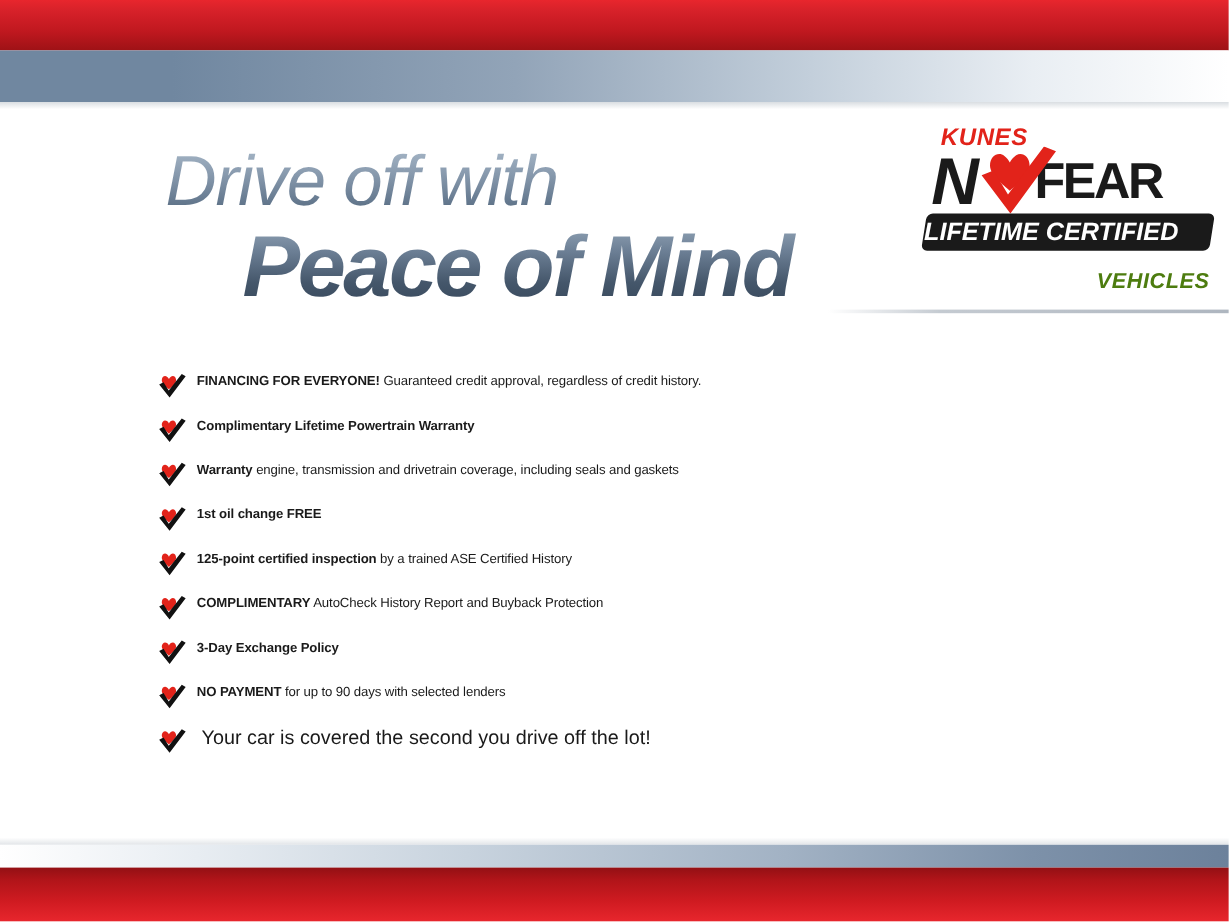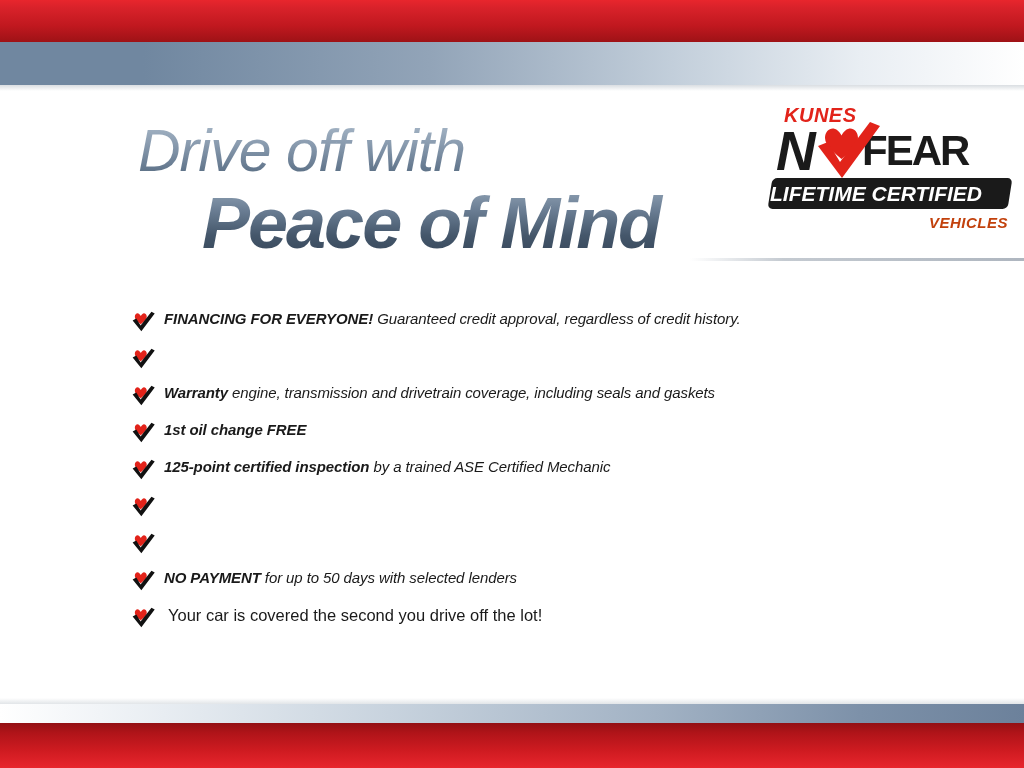--- a/index.html
+++ b/index.html
@@ -177,25 +177,25 @@
     text-align: center;
     color: #ffffff;
     font-size: 21px;
     font-weight: 700;
     font-style: italic;
     letter-spacing: 0px;
   }
   #logo-vehicles {
     position: absolute;
     right: 8px;
-    top: 110px;
-    font-size: 15px;
-    font-weight: 700;
-    font-style: italic;
-    color: #c2410c;
+    top: 120px;
+    font-size: 18px;
+    font-weight: 700;
+    font-style: italic;
+    color: #4d7c0f;
     letter-spacing: 0.5px;
   }
 
   
   #benefits-list {
     position: absolute;
     left: 130px;
     top: 308px;
     width: 830px;
   }
@@ -206,22 +206,21 @@
     margin-bottom: 6px;
   }
   .benefit-icon {
     position: absolute;
     left: 0;
     top: 3px;
     width: 27px;
     height: 21px;
   }
   .benefit-text {
-    font-size: 15px;
-    font-style: italic;
+    font-size: 11px;
     color: #1a1a1a;
     line-height: 21px;
     white-space: nowrap;
     letter-spacing: -0.1px;
   }
   .benefit-text .b {
     font-weight: 700;
   }
   .benefit-text .sep {
     color: #9a9a9a;
@@ -278,60 +277,63 @@
         <path d="M9 16 C9 8, 16 4, 21 8 C23 9.5, 24.5 11.5, 25.5 13.5 C26.5 11.5, 28 9.5, 30 8 C35 4, 42 8, 42 16 C42 24, 31 32, 25.5 37 C20 32, 9 24, 9 16 Z" fill="#e2231a"></path>
         <path d="M3 26 L13 21 L25 40 L55 2 L64 7 L27 56 Z" fill="#111111"></path>
       </svg>
       <div class="benefit-text"><span class="b">FINANCING FOR EVERYONE!</span><span> Guaranteed credit approval, regardless of credit history.</span></div>
     </div>
     <div class="benefit-row">
       <svg class="benefit-icon" viewBox="0 0 66 58">
         <path d="M9 16 C9 8, 16 4, 21 8 C23 9.5, 24.5 11.5, 25.5 13.5 C26.5 11.5, 28 9.5, 30 8 C35 4, 42 8, 42 16 C42 24, 31 32, 25.5 37 C20 32, 9 24, 9 16 Z" fill="#e2231a"></path>
         <path d="M3 26 L13 21 L25 40 L55 2 L64 7 L27 56 Z" fill="#111111"></path>
       </svg>
+      <div class="benefit-text"><span class="b">Complimentary Lifetime Powertrain Warranty</span></div>
     </div>
     <div class="benefit-row">
       <svg class="benefit-icon" viewBox="0 0 66 58">
         <path d="M9 16 C9 8, 16 4, 21 8 C23 9.5, 24.5 11.5, 25.5 13.5 C26.5 11.5, 28 9.5, 30 8 C35 4, 42 8, 42 16 C42 24, 31 32, 25.5 37 C20 32, 9 24, 9 16 Z" fill="#e2231a"></path>
         <path d="M3 26 L13 21 L25 40 L55 2 L64 7 L27 56 Z" fill="#111111"></path>
       </svg>
       <div class="benefit-text"><span class="b">Warranty</span><span> engine, transmission and drivetrain coverage, including seals and gaskets</span></div>
     </div>
     <div class="benefit-row">
       <svg class="benefit-icon" viewBox="0 0 66 58">
         <path d="M9 16 C9 8, 16 4, 21 8 C23 9.5, 24.5 11.5, 25.5 13.5 C26.5 11.5, 28 9.5, 30 8 C35 4, 42 8, 42 16 C42 24, 31 32, 25.5 37 C20 32, 9 24, 9 16 Z" fill="#e2231a"></path>
         <path d="M3 26 L13 21 L25 40 L55 2 L64 7 L27 56 Z" fill="#111111"></path>
       </svg>
       <div class="benefit-text"><span class="b">1st oil change FREE</span></div>
     </div>
     <div class="benefit-row">
       <svg class="benefit-icon" viewBox="0 0 66 58">
         <path d="M9 16 C9 8, 16 4, 21 8 C23 9.5, 24.5 11.5, 25.5 13.5 C26.5 11.5, 28 9.5, 30 8 C35 4, 42 8, 42 16 C42 24, 31 32, 25.5 37 C20 32, 9 24, 9 16 Z" fill="#e2231a"></path>
         <path d="M3 26 L13 21 L25 40 L55 2 L64 7 L27 56 Z" fill="#111111"></path>
       </svg>
-      <div class="benefit-text"><span class="b">125-point certified inspection</span><span> by a trained ASE Certified Mechanic</span></div>
-    </div>
-    <div class="benefit-row">
-      <svg class="benefit-icon" viewBox="0 0 66 58">
-        <path d="M9 16 C9 8, 16 4, 21 8 C23 9.5, 24.5 11.5, 25.5 13.5 C26.5 11.5, 28 9.5, 30 8 C35 4, 42 8, 42 16 C42 24, 31 32, 25.5 37 C20 32, 9 24, 9 16 Z" fill="#e2231a"></path>
-        <path d="M3 26 L13 21 L25 40 L55 2 L64 7 L27 56 Z" fill="#111111"></path>
-      </svg>
-    </div>
-    <div class="benefit-row">
-      <svg class="benefit-icon" viewBox="0 0 66 58">
-        <path d="M9 16 C9 8, 16 4, 21 8 C23 9.5, 24.5 11.5, 25.5 13.5 C26.5 11.5, 28 9.5, 30 8 C35 4, 42 8, 42 16 C42 24, 31 32, 25.5 37 C20 32, 9 24, 9 16 Z" fill="#e2231a"></path>
-        <path d="M3 26 L13 21 L25 40 L55 2 L64 7 L27 56 Z" fill="#111111"></path>
-      </svg>
-    </div>
-    <div class="benefit-row">
-      <svg class="benefit-icon" viewBox="0 0 66 58">
-        <path d="M9 16 C9 8, 16 4, 21 8 C23 9.5, 24.5 11.5, 25.5 13.5 C26.5 11.5, 28 9.5, 30 8 C35 4, 42 8, 42 16 C42 24, 31 32, 25.5 37 C20 32, 9 24, 9 16 Z" fill="#e2231a"></path>
-        <path d="M3 26 L13 21 L25 40 L55 2 L64 7 L27 56 Z" fill="#111111"></path>
-      </svg>
-      <div class="benefit-text"><span class="b">NO PAYMENT</span><span> for up to 50 days with selected lenders</span></div>
+      <div class="benefit-text"><span class="b">125-point certified inspection</span><span> by a trained ASE Certified History</span></div>
+    </div>
+    <div class="benefit-row">
+      <svg class="benefit-icon" viewBox="0 0 66 58">
+        <path d="M9 16 C9 8, 16 4, 21 8 C23 9.5, 24.5 11.5, 25.5 13.5 C26.5 11.5, 28 9.5, 30 8 C35 4, 42 8, 42 16 C42 24, 31 32, 25.5 37 C20 32, 9 24, 9 16 Z" fill="#e2231a"></path>
+        <path d="M3 26 L13 21 L25 40 L55 2 L64 7 L27 56 Z" fill="#111111"></path>
+      </svg>
+      <div class="benefit-text"><span class="b">COMPLIMENTARY</span><span> AutoCheck History Report and Buyback Protection</span></div>
+    </div>
+    <div class="benefit-row">
+      <svg class="benefit-icon" viewBox="0 0 66 58">
+        <path d="M9 16 C9 8, 16 4, 21 8 C23 9.5, 24.5 11.5, 25.5 13.5 C26.5 11.5, 28 9.5, 30 8 C35 4, 42 8, 42 16 C42 24, 31 32, 25.5 37 C20 32, 9 24, 9 16 Z" fill="#e2231a"></path>
+        <path d="M3 26 L13 21 L25 40 L55 2 L64 7 L27 56 Z" fill="#111111"></path>
+      </svg>
+      <div class="benefit-text"><span class="b">3-Day Exchange Policy</span></div>
+    </div>
+    <div class="benefit-row">
+      <svg class="benefit-icon" viewBox="0 0 66 58">
+        <path d="M9 16 C9 8, 16 4, 21 8 C23 9.5, 24.5 11.5, 25.5 13.5 C26.5 11.5, 28 9.5, 30 8 C35 4, 42 8, 42 16 C42 24, 31 32, 25.5 37 C20 32, 9 24, 9 16 Z" fill="#e2231a"></path>
+        <path d="M3 26 L13 21 L25 40 L55 2 L64 7 L27 56 Z" fill="#111111"></path>
+      </svg>
+      <div class="benefit-text"><span class="b">NO PAYMENT</span><span> for up to 90 days with selected lenders</span></div>
     </div>
     <div class="benefit-row">
       <svg class="benefit-icon" viewBox="0 0 66 58">
         <path d="M9 16 C9 8, 16 4, 21 8 C23 9.5, 24.5 11.5, 25.5 13.5 C26.5 11.5, 28 9.5, 30 8 C35 4, 42 8, 42 16 C42 24, 31 32, 25.5 37 C20 32, 9 24, 9 16 Z" fill="#e2231a"></path>
         <path d="M3 26 L13 21 L25 40 L55 2 L64 7 L27 56 Z" fill="#111111"></path>
       </svg>
       <div class="benefit-sub">Your car is covered the second you drive off the lot!</div>
     </div>
   </div>
 

